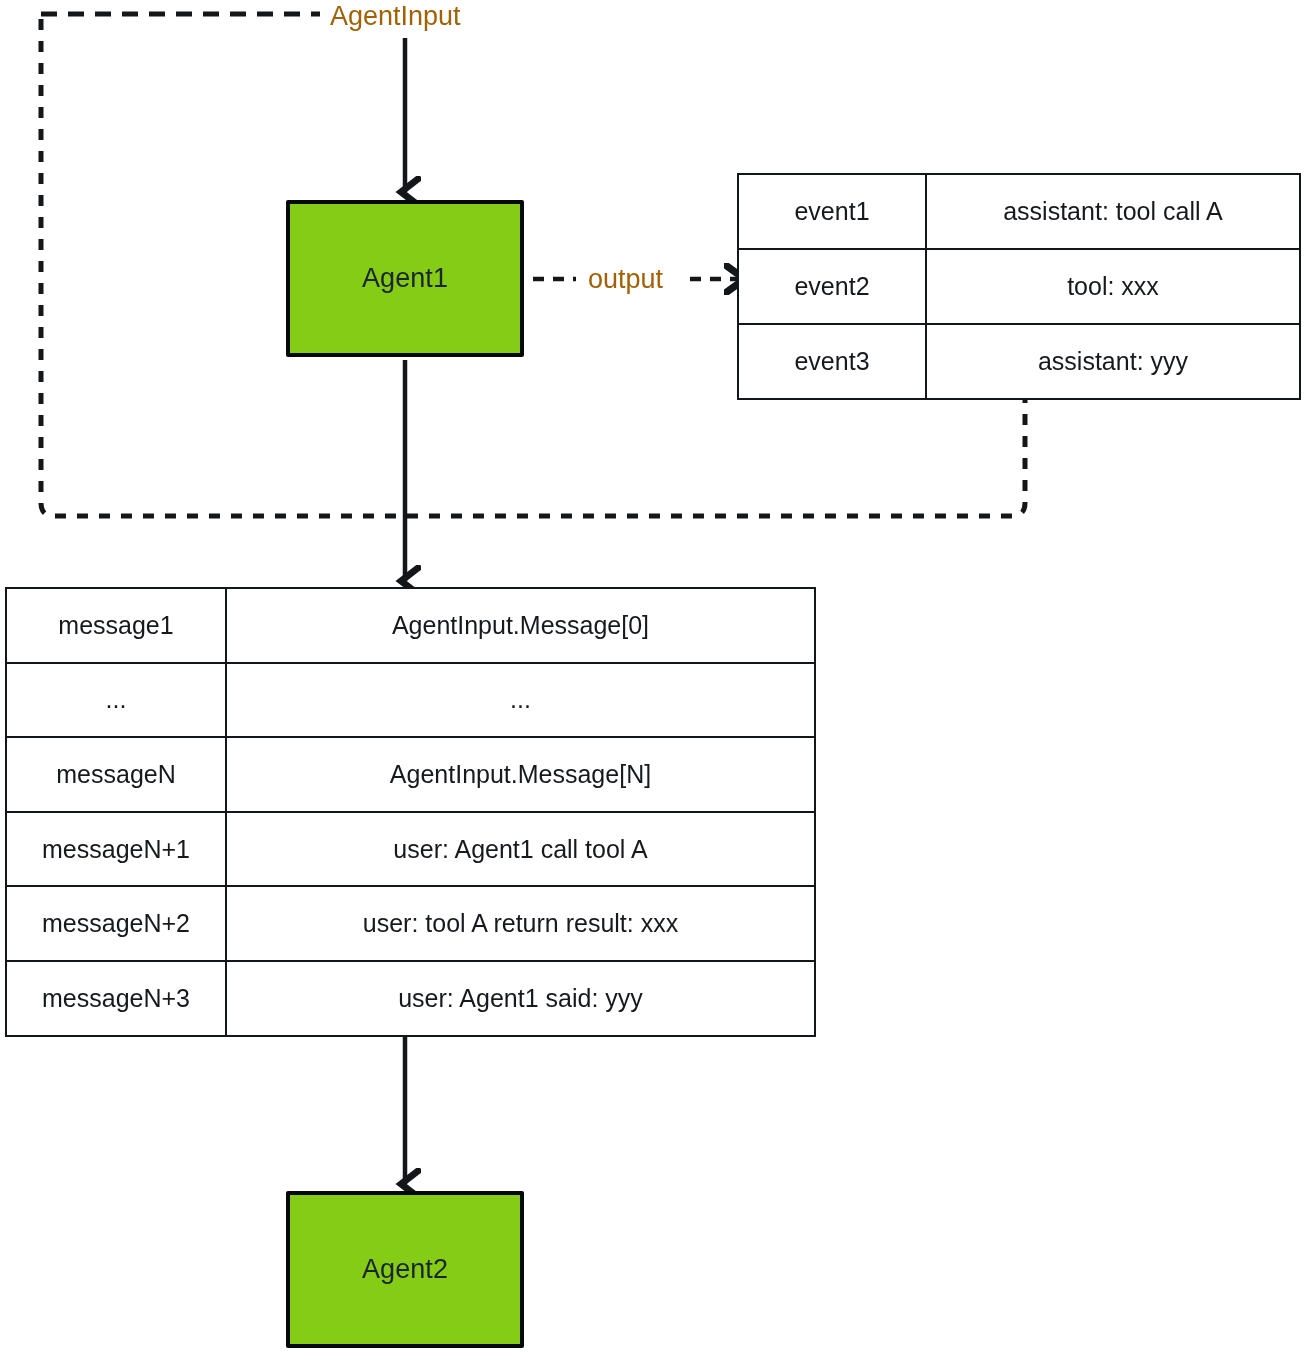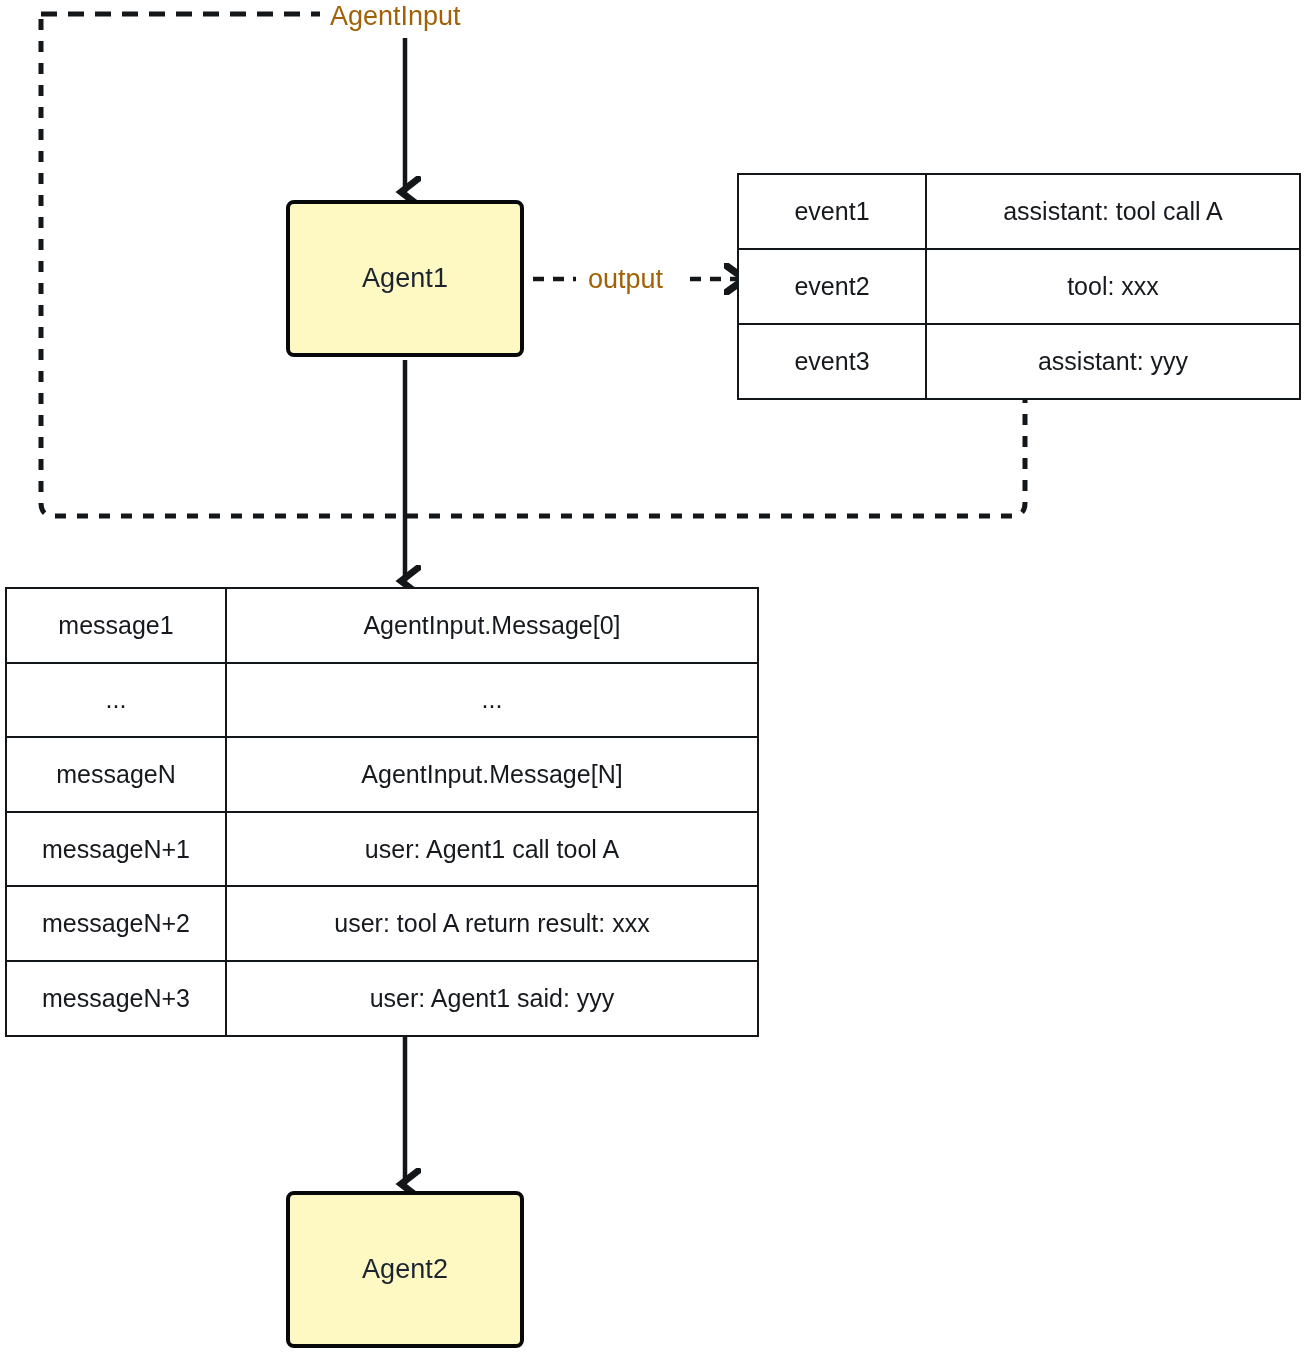--- a/index.html
+++ b/index.html
@@ -24,23 +24,23 @@
     top: 0;
     width: 1312px;
     height: 1352px;
     pointer-events: none;
   }
 
   
   .node {
     position: absolute;
     box-sizing: border-box;
-    background: #fef9c3;
+    background: #84cc16;
     border: 4px solid #07080a;
-    border-radius: 8px;
+    border-radius: 2px;
     display: flex;
     align-items: center;
     justify-content: center;
     z-index: 3;
   }
   .node-label {
     font-size: 27px;
     color: #1c2430;
     letter-spacing: 0.1px;
   }
@@ -70,21 +70,21 @@
     top: 173px;
     width: 564px;
     height: 219px;
   }
   #event-table td { height: 73px; }
   #event-table .c-key { width: 174px; }
 
   #message-table {
     left: 5px;
     top: 587px;
-    width: 754px;
+    width: 811px;
     height: 436px;
   }
   #message-table td { height: 72.6px; }
   #message-table .c-key { width: 206px; }
 
   
   .edge-label {
     position: absolute;
     font-size: 27px;
     color: #a16207;

